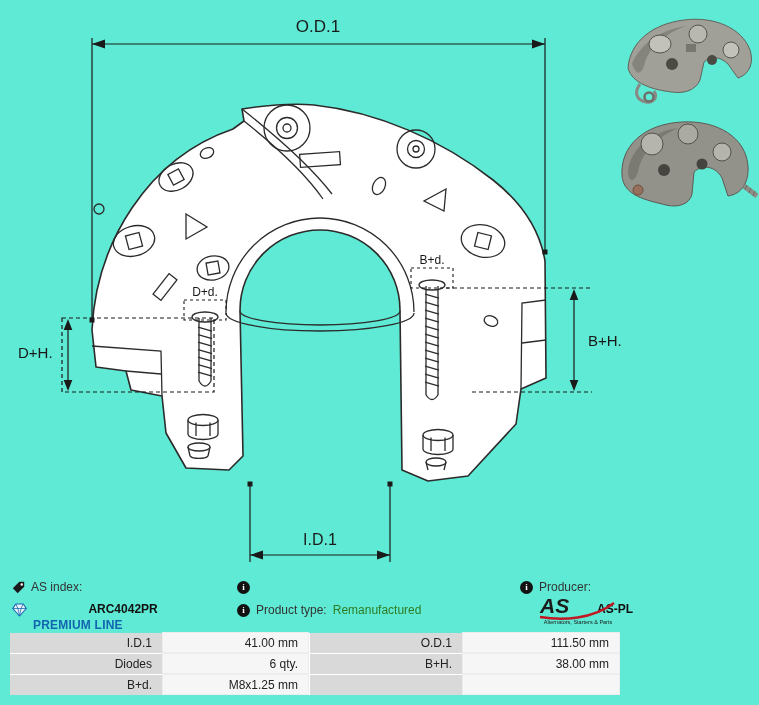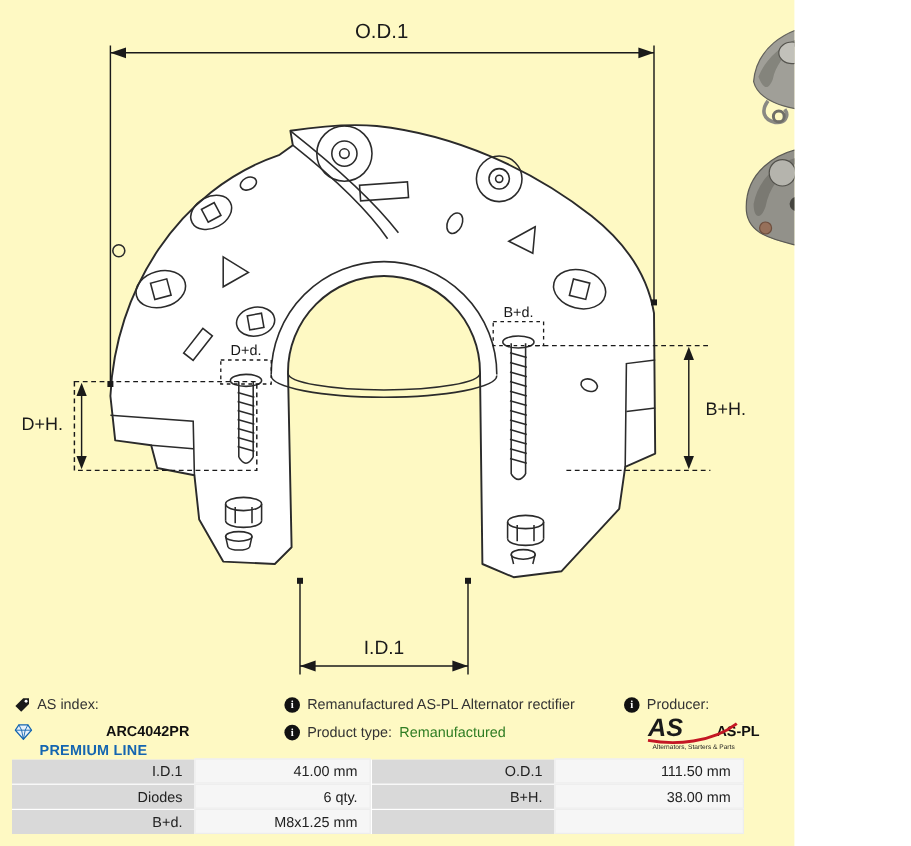--- a/index.html
+++ b/index.html
@@ -1,16 +1,16 @@
 <!DOCTYPE html>
 <html><head>
 <meta charset="utf-8">
 <style>
   html,body{margin:0;padding:0;background:#fff;}
-  .canvas{position:relative;width:662px;height:705px;background:#fef9c3;
+  .canvas{position:relative;width:759px;height:705px;background:#5eead4;
           font-family:"Liberation Sans",sans-serif;overflow:hidden;text-align:center;}
   svg text{font-family:"Liberation Sans",sans-serif;fill:#1a1a1a;}
 
   .info-item{position:absolute;display:flex;align-items:center;gap:6px;
              font-size:12px;color:#333;white-space:nowrap;height:16px;}
   .info-item b{color:#111;margin-top:44px;}
   .premium{color:#1465b0;font-weight:bold;letter-spacing:.2px;margin-top:29px;}
   .green{color:#2f7d23;font-weight:normal;}
   .info-i{width:13px;height:13px;border-radius:50%;background:#121212;color:#fff;
           display:inline-flex;align-items:center;justify-content:center;
@@ -220,21 +220,20 @@
     <svg width="13" height="13" viewBox="0 0 16 16">
       <path d="M1 9 L9 1 H15 V7 L7 15 Z" fill="#1a1a1a"></path>
       <circle cx="12" cy="4.2" r="1.5" fill="#fff"></circle>
     </svg>
     <span>AS index:</span>
     <b>ARC4042PR</b>
   </div>
 
   <div class="info-item" style="left:237px;top:579px;">
     <span class="info-i">i</span>
-    <span>Remanufactured AS-PL Alternator rectifier</span>
   </div>
 
   <div class="info-item" style="left:520px;top:579px;">
     <span class="info-i">i</span>
     <span>Producer:</span>
     <b>AS-PL</b>
   </div>
 
   <div class="info-item" style="left:12px;top:602px;">
     <svg width="15" height="14" viewBox="0 0 20 18">

